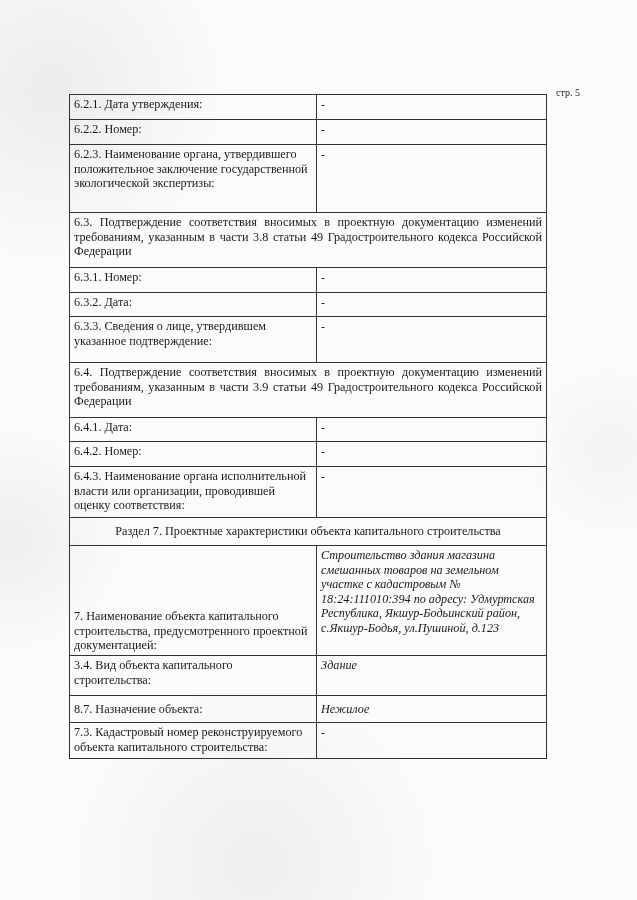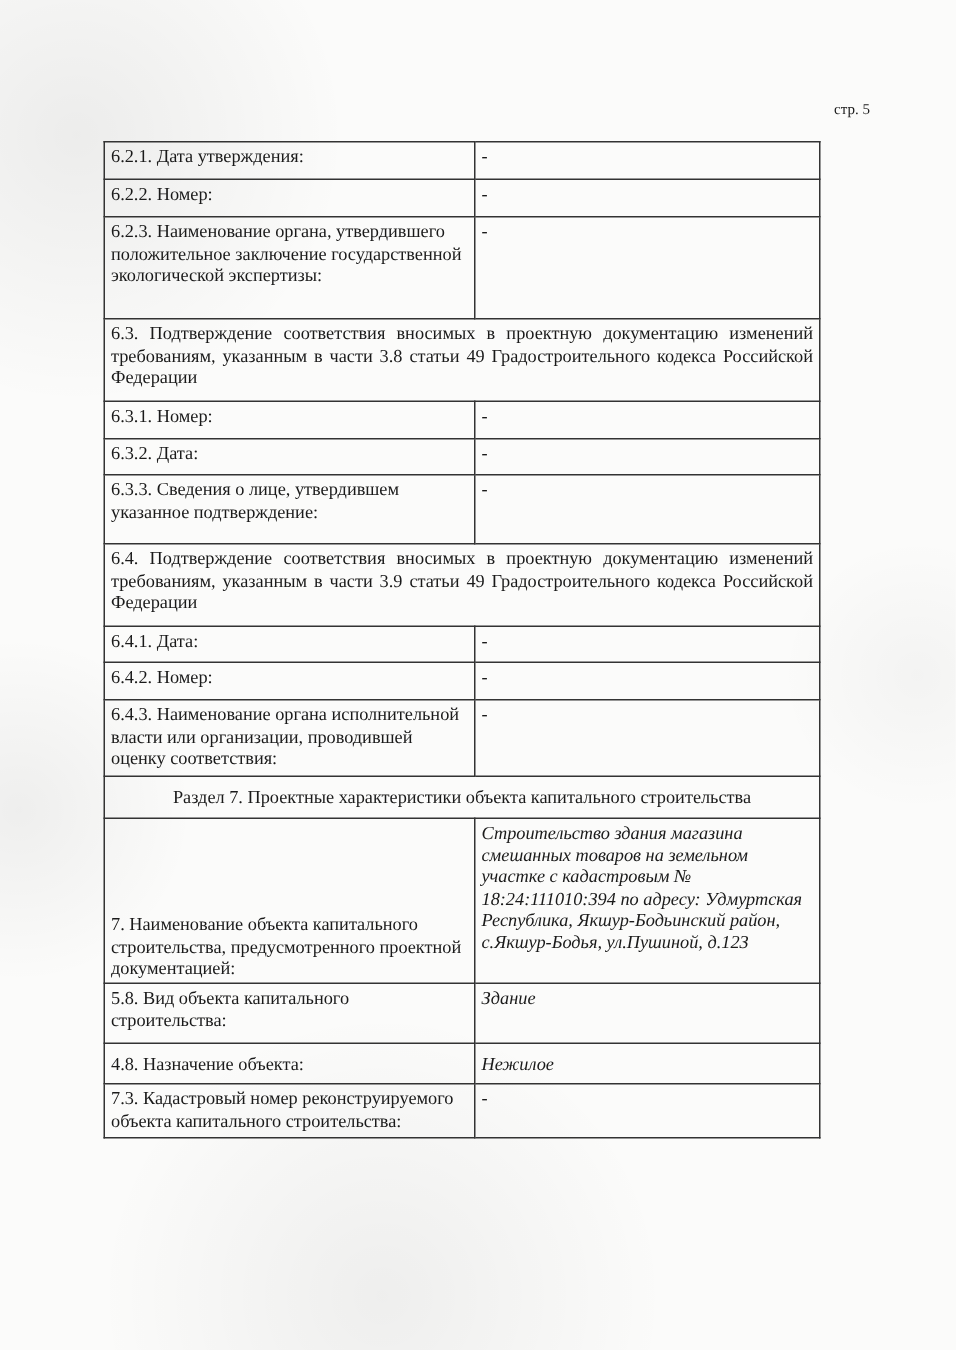--- a/index.html
+++ b/index.html
@@ -11,21 +11,21 @@
   }
   .noise {
     position: absolute; inset: 0; pointer-events: none;
     background:
       radial-gradient(circle at 8% 10%, rgba(0,0,0,0.06) 0, rgba(0,0,0,0) 18%),
       radial-gradient(circle at 2% 60%, rgba(0,0,0,0.05) 0, rgba(0,0,0,0) 14%),
       radial-gradient(circle at 40% 96%, rgba(0,0,0,0.05) 0, rgba(0,0,0,0) 20%),
       radial-gradient(circle at 96% 50%, rgba(0,0,0,0.03) 0, rgba(0,0,0,0) 12%);
   }
   .page-number {
-    position: absolute; top: 68px; left: 556px;
+    position: absolute; top: 87px; left: 556px;
     font-size: 10px;
   }
   table.form {
     position: absolute; left: 69px; top: 94px; width: 477px;
     border-collapse: collapse; table-layout: fixed;
     font-size: 12.2px; line-height: 14.6px;
   }
   table.form td {
     border: 1.3px solid #333;
     padding: 2px 4px 2px 4px;
@@ -98,25 +98,25 @@
     </tr>
 
     <tr style="height:28px">
       <td colspan="2" class="section-title">Раздел 7. Проектные характеристики объекта капитального строительства</td>
     </tr>
     <tr style="height:110px">
       <td class="bottom">7. Наименование объекта капитального строительства, предусмотренного проектной документацией:</td>
       <td class="val-italic">Строительство здания магазина смешанных товаров на земельном участке с кадастровым № 18:24:111010:394 по адресу: Удмуртская Республика, Якшур-Бодьинский район, с.Якшур-Бодья, ул.Пушиной, д.123</td>
     </tr>
     <tr style="height:40px">
-      <td>5.8. Вид объекта капитального строительства:</td>
+      <td>3.4. Вид объекта капитального строительства:</td>
       <td class="val-italic">Здание</td>
     </tr>
     <tr style="height:27px">
-      <td class="center-v">4.8. Назначение объекта:</td>
+      <td class="center-v">8.7. Назначение объекта:</td>
       <td class="val-italic center-v">Нежилое</td>
     </tr>
     <tr style="height:36px">
       <td>7.3. Кадастровый номер реконструируемого объекта капитального строительства:</td>
       <td>-</td>
     </tr>
   </tbody>
 </table>
 
 </body></html>

